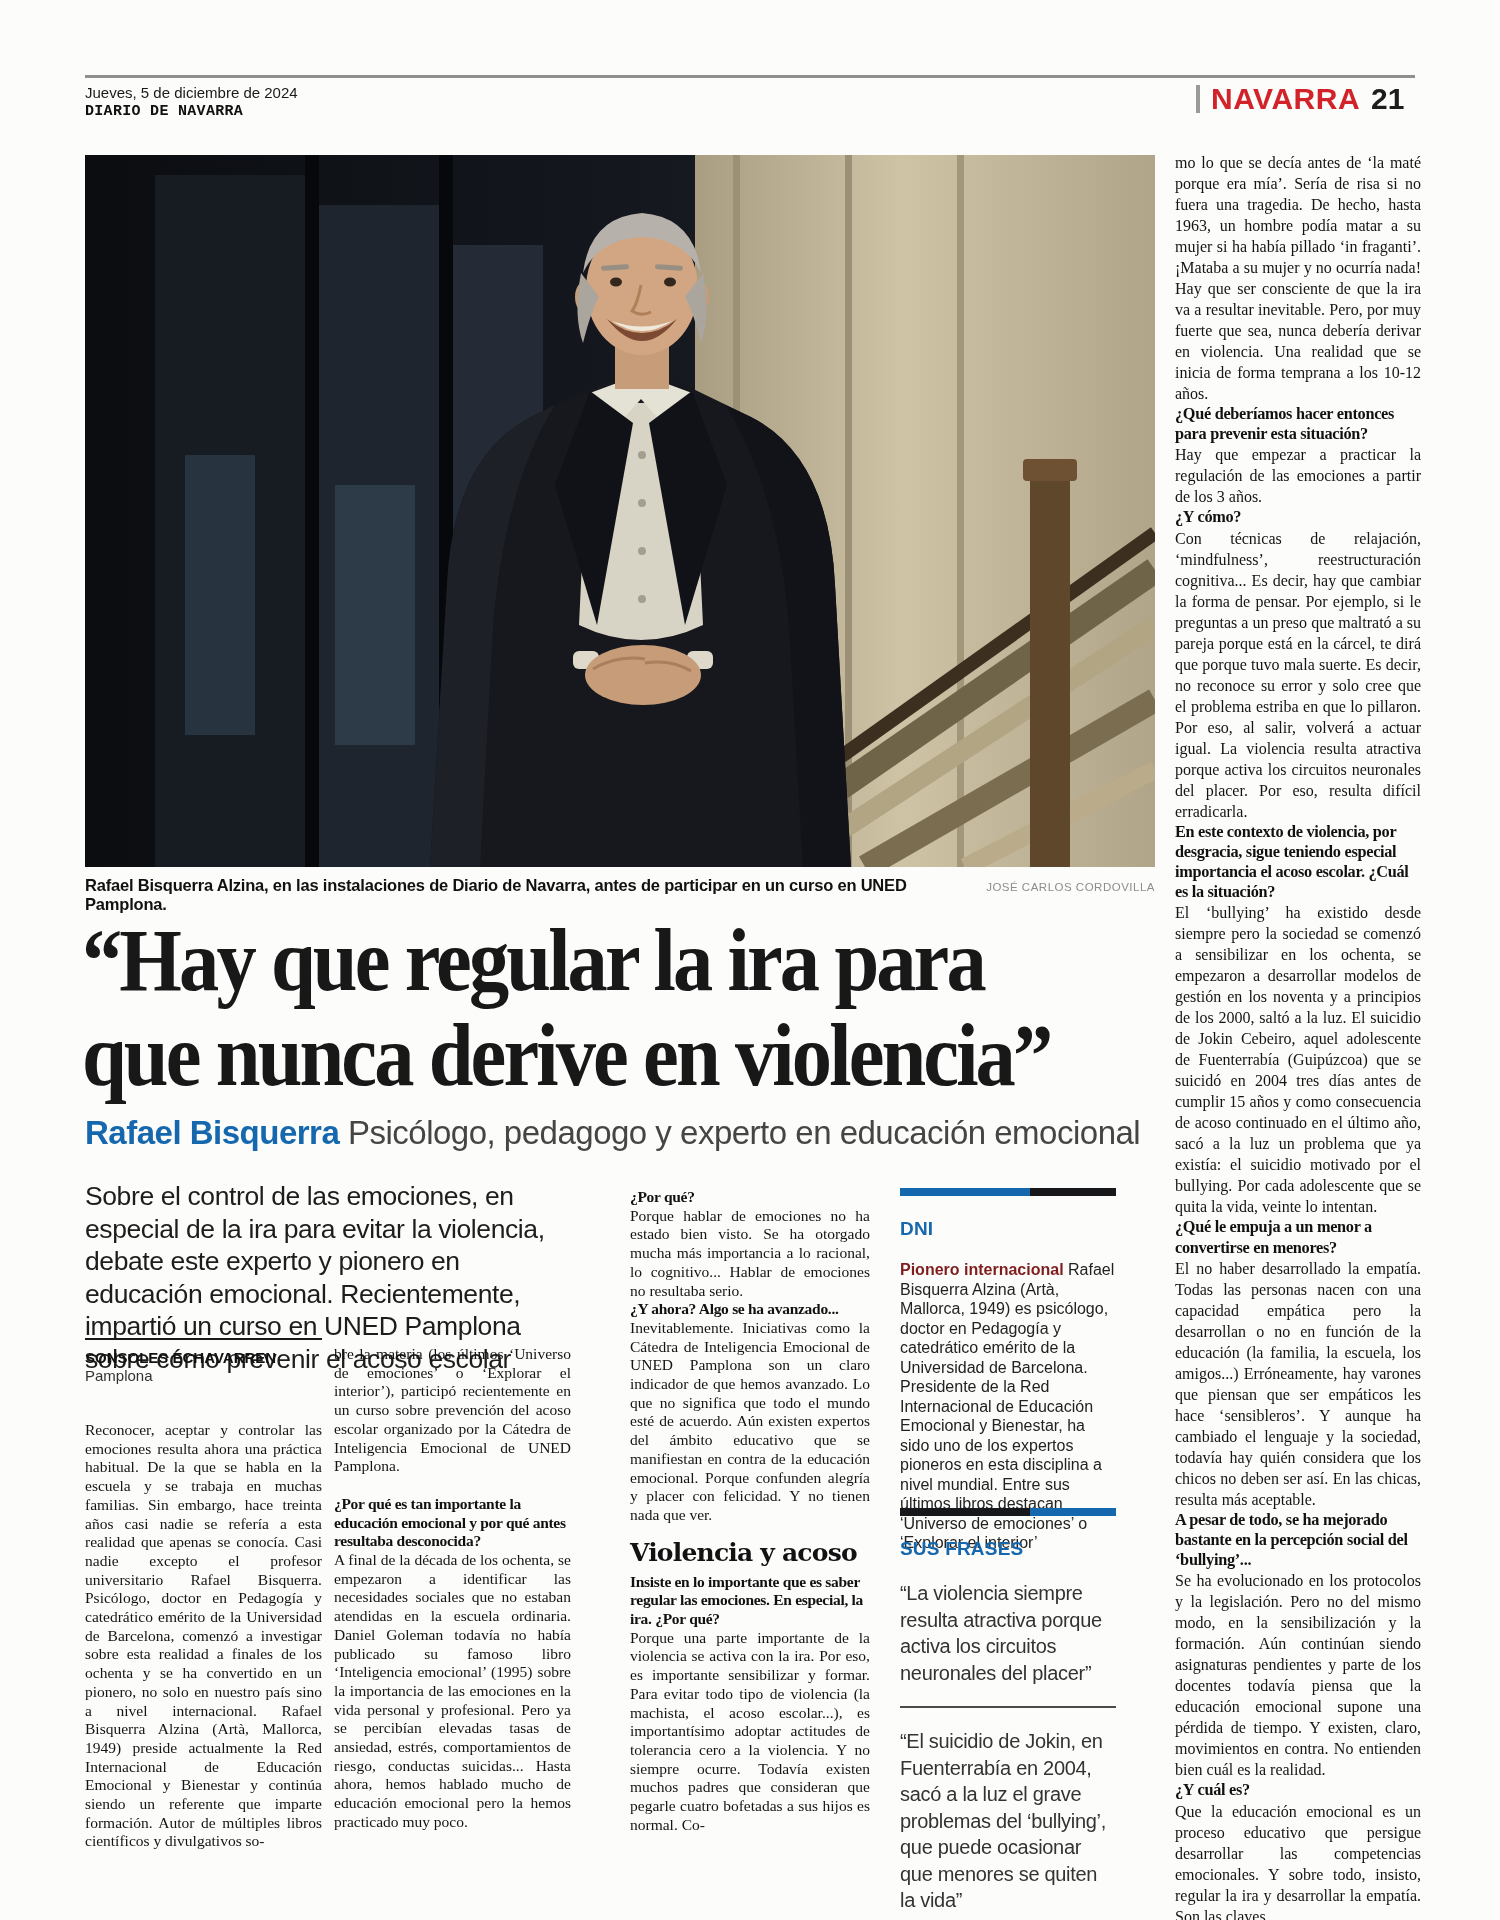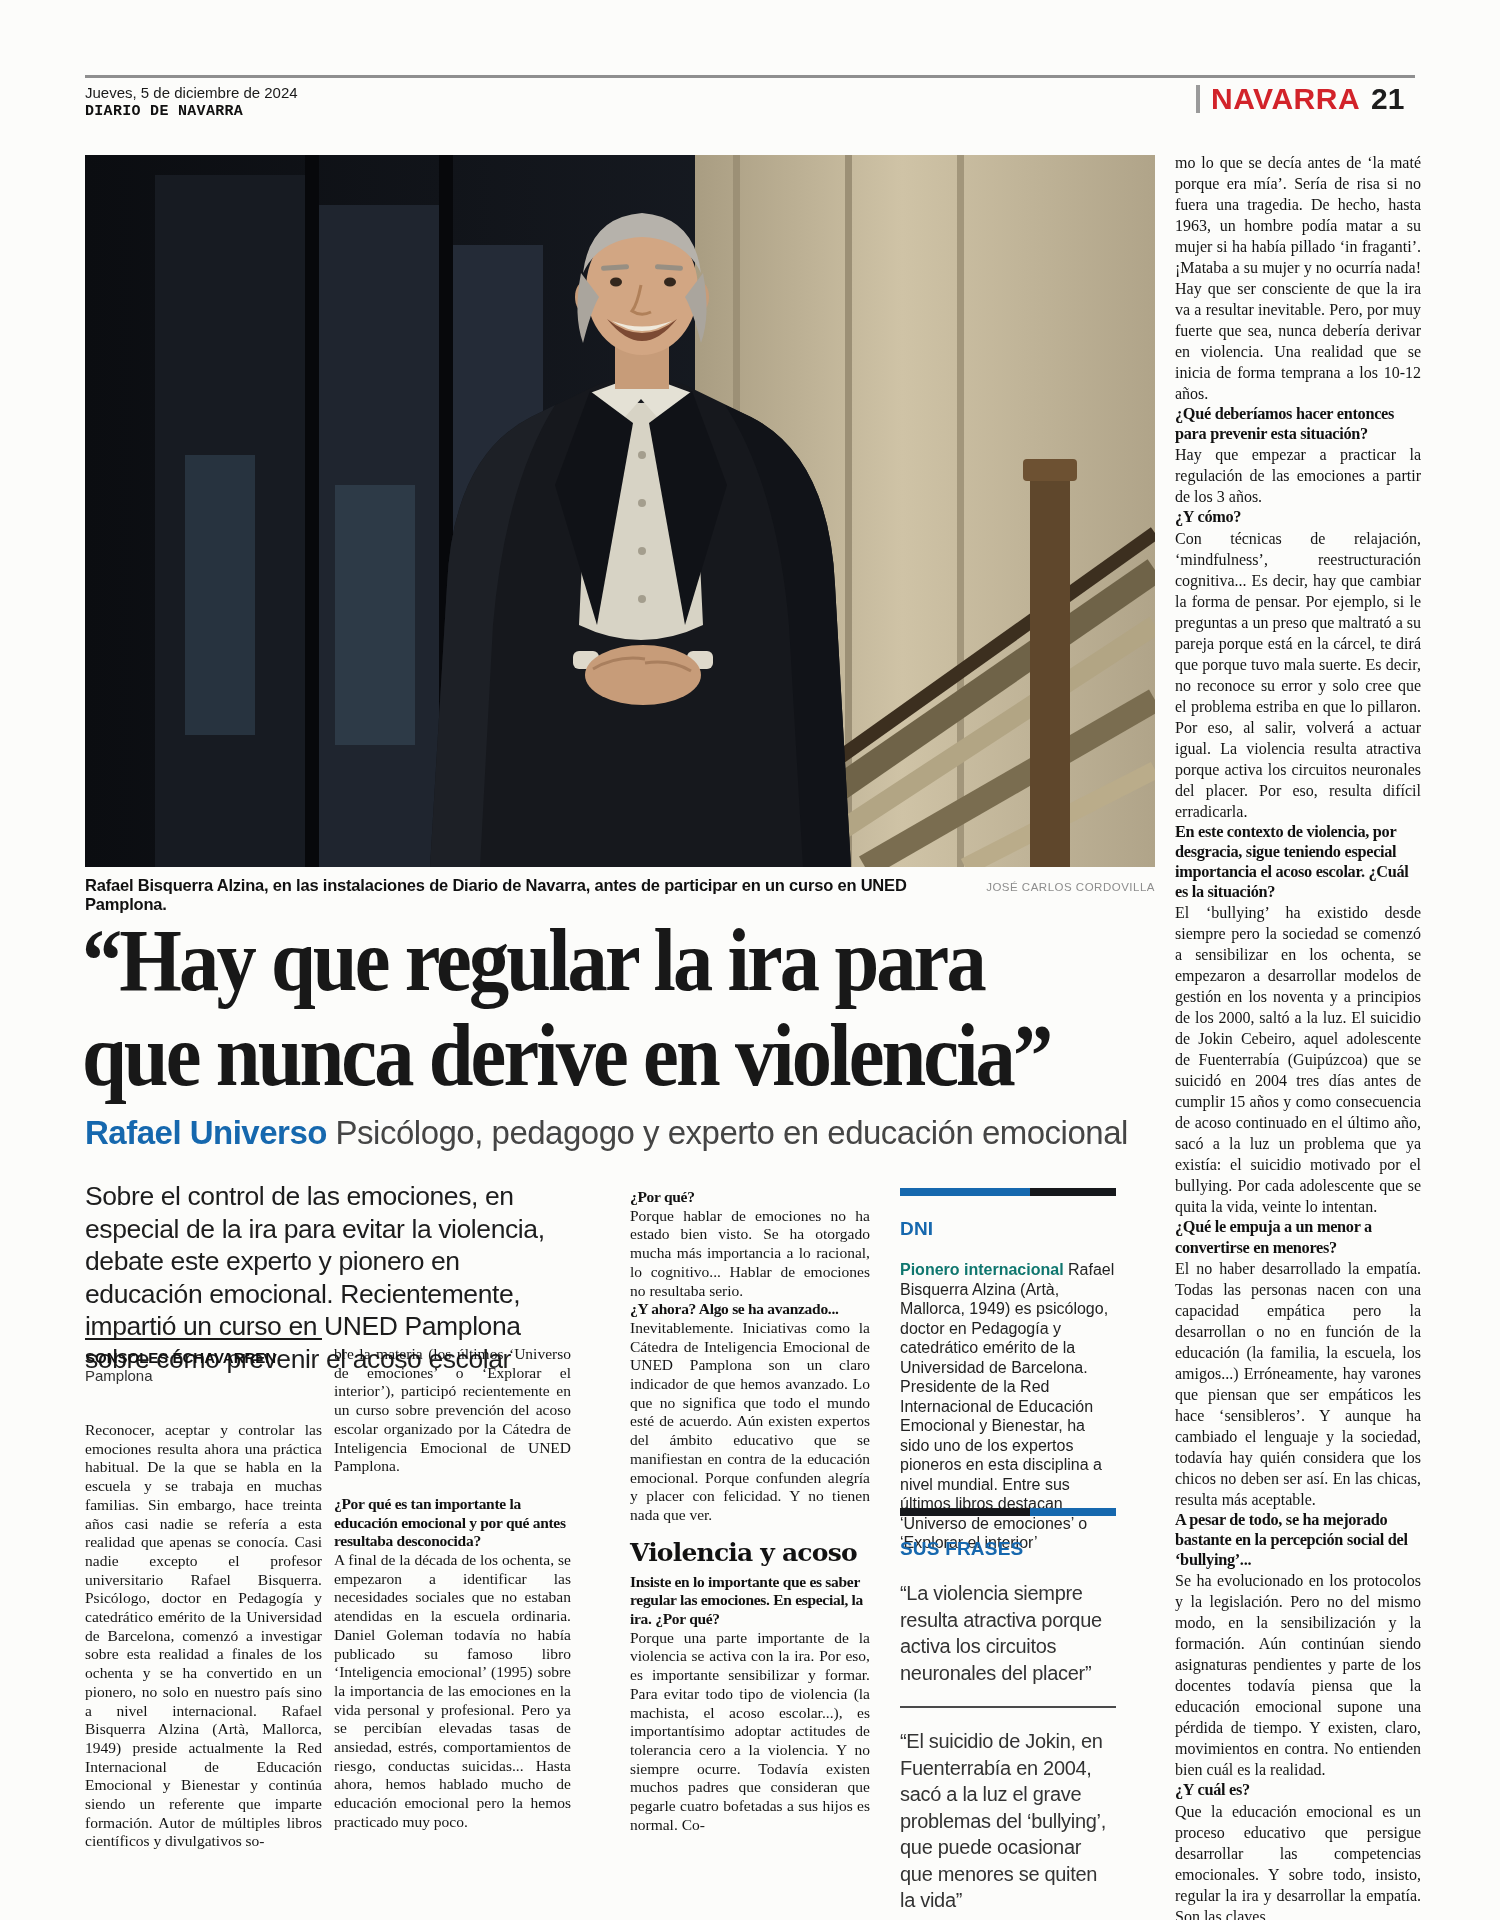--- a/index.html
+++ b/index.html
@@ -60,21 +60,21 @@
   
   .sidebox{position:absolute;left:900px;width:216px;font-family:"Liberation Sans",sans-serif;}
   .dni{top:1188px;}
   .frases{top:1508px;}
   .box-bar{display:flex;height:8px;}
   .box-bar .b1{flex:0 0 60%;}
   .box-bar .b2{flex:1;}
   .blue{background:#1668ae;} .dark{background:#16181c;}
   .box-title{font-weight:bold;font-size:19px;color:#1668ae;letter-spacing:.2px;margin-top:22px;}
   .dni-text{margin-top:20px;font-size:16px;line-height:19.5px;color:#222;}
-  .dni-text .lead-bold{font-weight:bold;color:#0f766e;text-align:center;}
+  .dni-text .lead-bold{font-weight:bold;color:#7f1d1d;text-align:center;}
   .quote{font-size:20px;line-height:26.5px;color:#333;margin-top:20px;letter-spacing:-0.3px;}
   .quote-rule{height:2px;background:#4a4a4a;margin-top:16px;}
 
   
   .rail{position:absolute;left:1175px;top:152px;width:246px;}
   .rail .a{font-size:16px;line-height:21px;}
   .rail .q{font-size:16.3px;line-height:20.2px;}
 </style>
 </head>
 <body>
@@ -158,21 +158,21 @@
     </svg>
   </figure>
   <div class="caption-row">
     <span class="caption">Rafael Bisquerra Alzina, en las instalaciones de Diario de Navarra, antes de participar en un curso en UNED Pamplona.</span>
     <span class="credit">JOSÉ CARLOS CORDOVILLA</span>
   </div>
 
   <h1 class="headline"><span>“Hay que regular la ira para</span><br><span>que nunca derive en violencia”</span></h1>
 
   <div class="standfirst">
-    <span class="name">Rafael Universo</span><span class="role"> Psicólogo, pedagogo y experto en educación emocional</span>
+    <span class="name">Rafael Bisquerra</span><span class="role"> Psicólogo, pedagogo y experto en educación emocional</span>
   </div>
 
   <div class="lead">Sobre el control de las emociones, en especial de la ira para evitar la violencia, debate este experto y pionero en educación emocional. Recientemente, impartió un curso en UNED Pamplona sobre cómo prevenir el acoso escolar</div>
 
   <div class="col col1">
     <div class="byline-rule"></div>
     <div class="byline-author">SONSOLES ECHAVARREN</div>
     <div class="byline-place">Pamplona</div>
     <p class="a">Reconocer, aceptar y controlar las emociones resulta ahora una práctica habitual. De la que se habla en la escuela y se trabaja en muchas familias. Sin embargo, hace treinta años casi nadie se refería a esta realidad que apenas se conocía. Casi nadie excepto el profesor universitario Rafael Bisquerra. Psicólogo, doctor en Pedagogía y catedrático emérito de la Universidad de Barcelona, comenzó a investigar sobre esta realidad a finales de los ochenta y se ha convertido en un pionero, no solo en nuestro país sino a nivel internacional. Rafael Bisquerra Alzina (Artà, Mallorca, 1949) preside actualmente la Red Internacional de Educación Emocional y Bienestar y continúa siendo un referente que imparte formación. Autor de múltiples libros científicos y divulgativos so-</p>
   </div>

